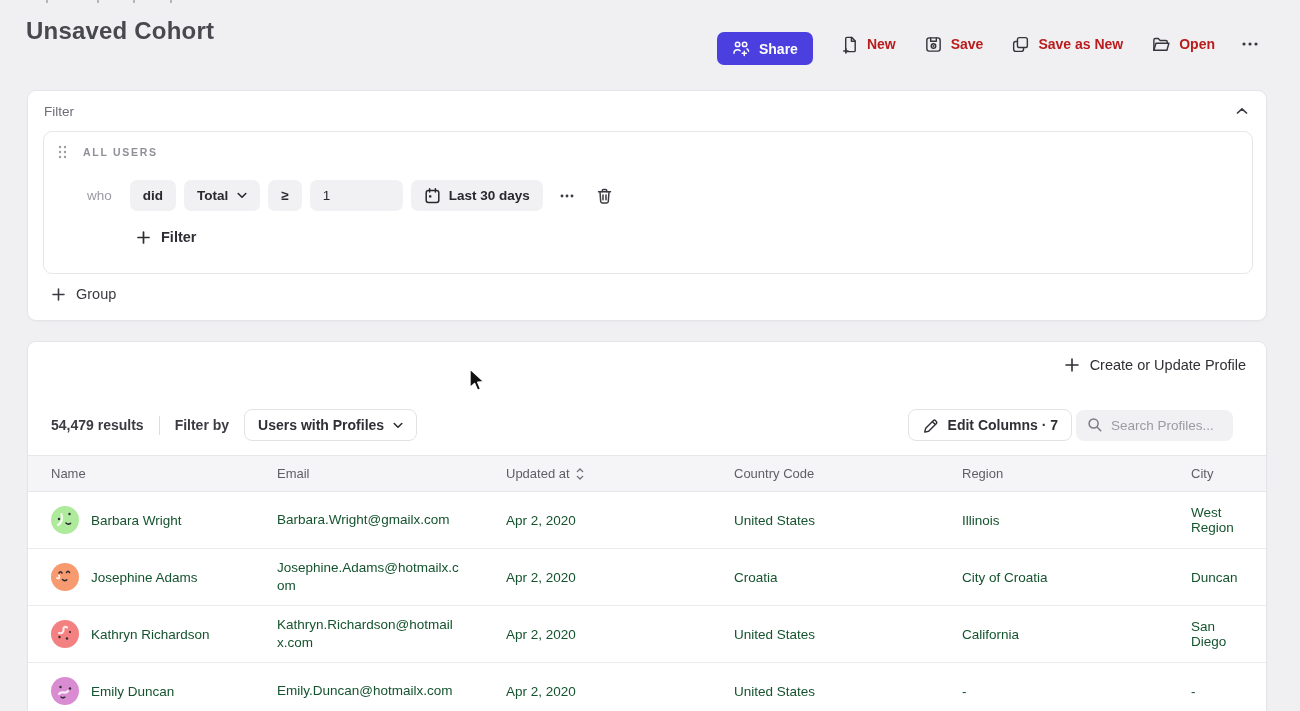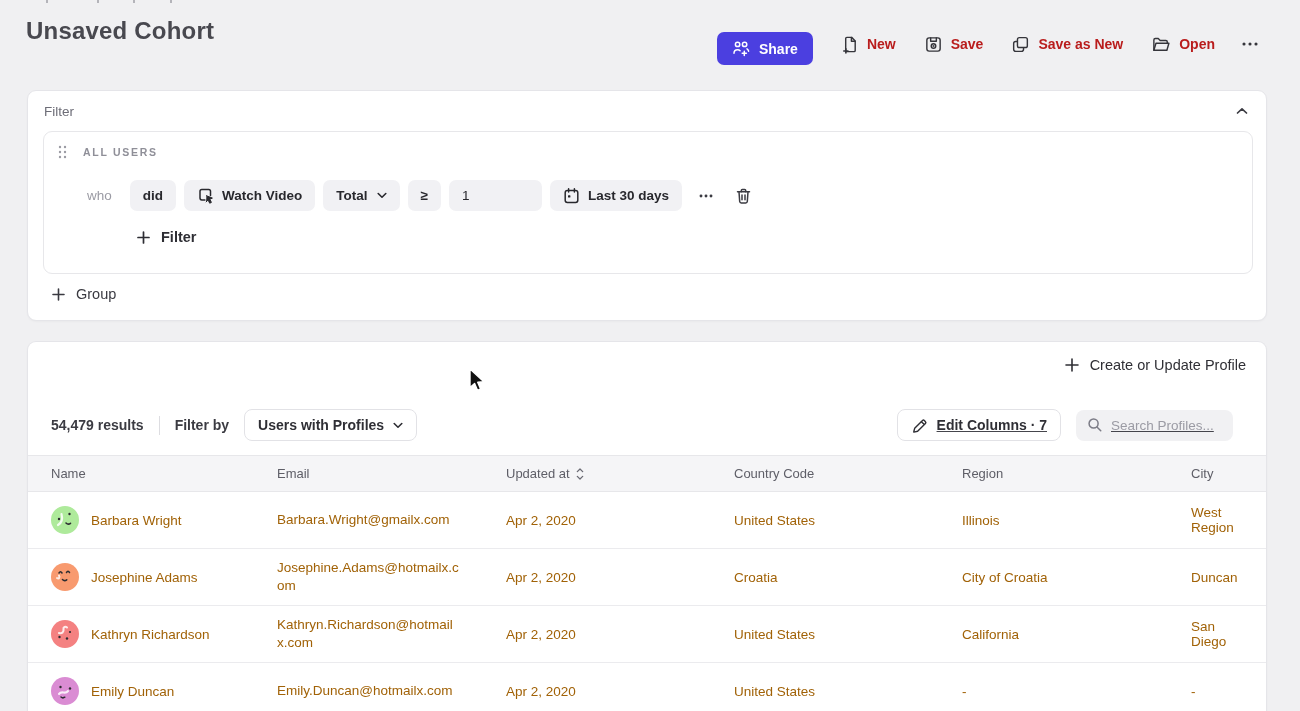--- a/index.html
+++ b/index.html
@@ -106,21 +106,21 @@
     display:flex; align-items:center;
   }
   .results-count { font-size:14px; font-weight:700; color:#3b3b42; }
   .vdivider { width:1px; height:19px; background:#dddde1; margin:0 15px; }
   .filter-by-label { font-size:14px; font-weight:600; color:#3b3b42; margin-right:15px; }
   .outline-btn {
     height:32px; display:flex; align-items:center; gap:9px;
     background:#fff; border:1px solid #e2e2e6; border-radius:8px; cursor:pointer;
     font-family:inherit; font-size:14px; font-weight:600; color:#2f2f35; padding:0 13px;
   }
-  .toolbar-right { margin-left:auto; display:flex; align-items:center; gap:15px;text-decoration:underline; }
+  .toolbar-right { margin-left:auto; display:flex; align-items:center; gap:4px; }
   .search-box {
     width:157px; height:31px; background:#f1f1f3; border-radius:8px;
     display:flex; align-items:center; gap:8px; padding:0 11px;
   }
   .search-box input {
     border:none; background:transparent; outline:none; width:110px;
     font-family:inherit; font-size:13.5px; color:#45454c;
   }
   .search-box input::placeholder { color:#9b9ba4; }
 
@@ -130,21 +130,21 @@
     display:grid; grid-template-columns:226px 229px 228px 228px 229px 1fr;
     padding-left:23px; align-items:center;
   }
   .thead {
     height:37px; background:#f5f5f7;
     border-top:1px solid #e7e7ea; border-bottom:1px solid #e7e7ea;
     font-size:13px; color:#5e5e67;
   }
   .th { display:flex; align-items:center; gap:6px; }
   .th.sortable { cursor:pointer; }
-  .trow { height:57px; border-bottom:1px solid #ebebee; font-size:13.5px; color:#a16207; }
+  .trow { height:57px; border-bottom:1px solid #ebebee; font-size:13.5px; color:#14532d; }
   .cell { padding-right:14px; overflow:hidden; }
   .cell-email { max-width:196px; word-break:break-all; line-height:18px; }
   .cell-name { display:flex; align-items:center; gap:12px; overflow:visible; }
   .avatar { width:28px; height:28px; border-radius:50%; flex:0 0 auto; }
 
   
   .cursor { position:absolute; left:468px; top:368px; pointer-events:none; }
 
   svg { display:block; }
 </style>
@@ -257,29 +257,20 @@
         <span class="group-label">ALL USERS</span>
       </div>
 
       <div class="criteria-row">
         <span class="who-label">who</span>
 
         <button class="pill">
           <span>did</span>
         </button>
 
-        <button class="pill">
-          <span>
-            <svg width="17" height="18" viewBox="0 0 17 18" fill="none" stroke="#28282d" stroke-width="1.5" stroke-linecap="round" stroke-linejoin="round">
-              <path d="M13.5 8.5V4.2c0-1-.8-1.8-1.8-1.8H4.8c-1 0-1.8.8-1.8 1.8v6.9c0 1 .8 1.8 1.8 1.8h3.1"></path>
-              <path d="M9.4 8.7l6 2.4-2.6 1.1 1.6 3.2-1.7.8-1.6-3.2-2 1.9-.(0)z" fill="#28282d" stroke-width="1"></path>
-            </svg>
-          </span>
-          <span>Watch Video</span>
-        </button>
 
         <button class="pill">
           <span>Total</span>
           <span class="chev">
             <svg width="10" height="7" viewBox="0 0 10 7" fill="none" stroke="#28282d" stroke-width="1.6" stroke-linecap="round" stroke-linejoin="round">
               <path d="M1.2 1.5L5 5.2 8.8 1.5"></path>
             </svg>
           </span>
         </button>
 

